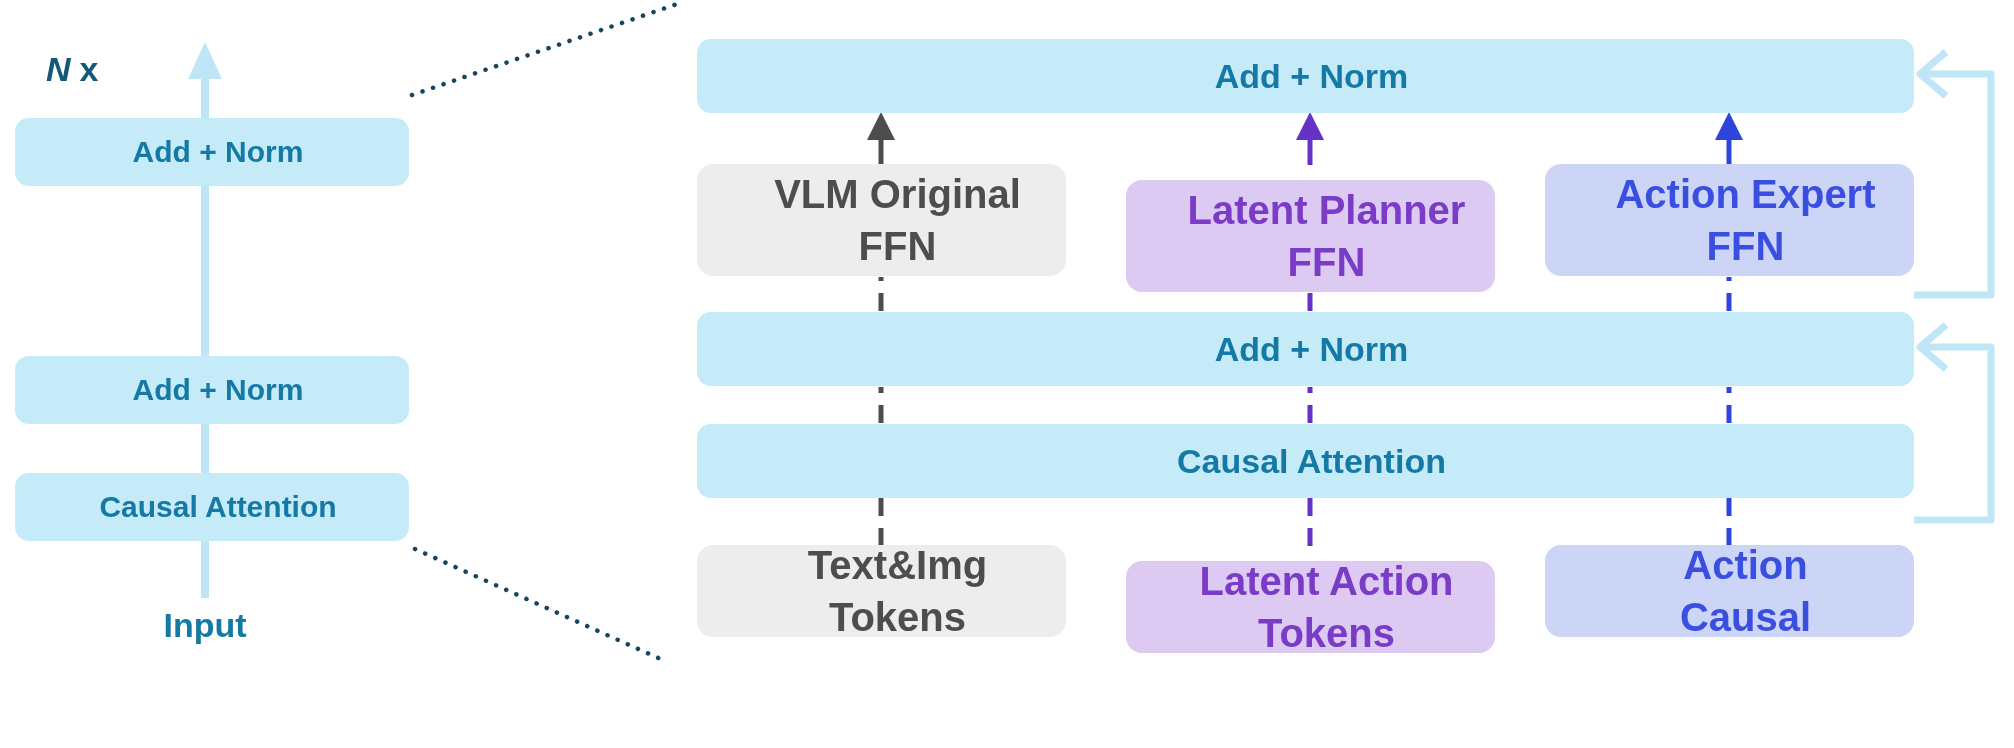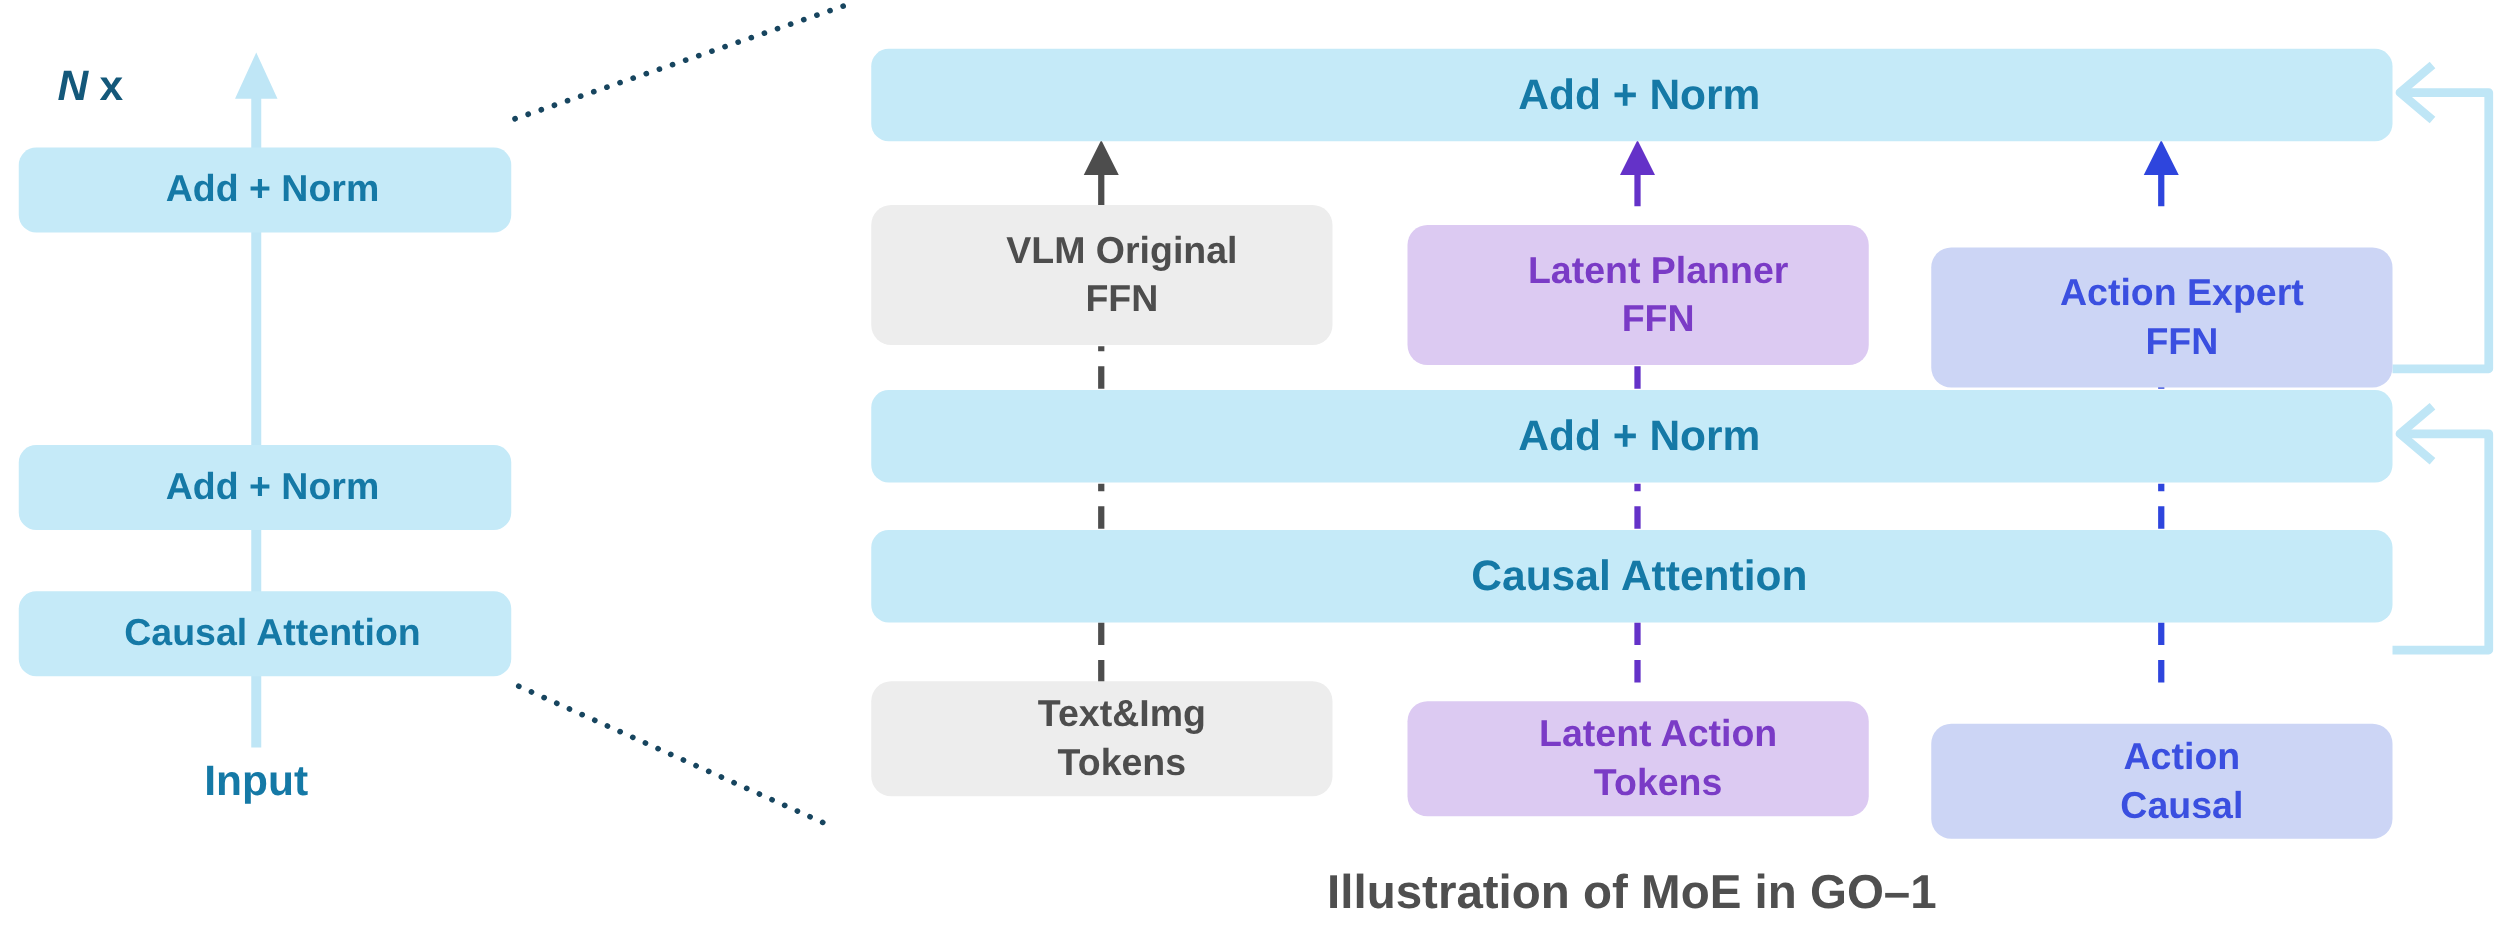--- a/index.html
+++ b/index.html
@@ -17,28 +17,28 @@
     font-weight:bold;
     padding-left:12px;
   }
   .left-block { left:15px; width:394px; height:68px; font-size:30px; }
   .wide-bar  { left:697px; width:1217px; height:74px; font-size:34px; }
 
   .chip {
     position:absolute;
     border-radius:16px;
     display:flex; align-items:center; justify-content:center;
-    text-align:center; font-weight:bold; font-size:30px;
+    text-align:center; font-weight:bold; font-size:40px;
     white-space:pre-line; line-height:1.3;padding-left:32px;
   }
   .expert { top:164px; height:112px; }
   .token  { top:545px; height:92px; }
   .col1 { left:697px;  width:369px; }
   .col2 { left:1126px; width:369px; }
-  .col3 { left:1545px; width:369px;margin-top:34px; }
+  .col3 { left:1545px; width:369px; }
   .vlm    { background:var(--vlm-fill);    color:var(--vlm-text); }
   .latent { background:var(--latent-fill); color:var(--latent-text);margin-top:16px; }
   .action { background:var(--action-fill); color:var(--action-text); }
 
   .nx {
     position:absolute; left:46px; top:34px;
     font-size:34px; font-weight:bold; color:var(--nx-text);margin-top:16px;
   }
   .nx .n { font-style:italic; }
   .nx .x { margin-left:9px; font-style:normal; }
@@ -129,15 +129,14 @@
 
   <div class="bar wide-bar" style="top:424px">Causal Attention</div>
 
   <div class="chip token col1 vlm">Text&amp;Img
 Tokens</div>
   <div class="chip token col2 latent">Latent Action
 Tokens</div>
   <div class="chip token col3 action">Action
 Causal</div>
 
-  <div class="caption">Illustration of MoE in GO–1</div>
 
 </div>
 
 </body></html>

